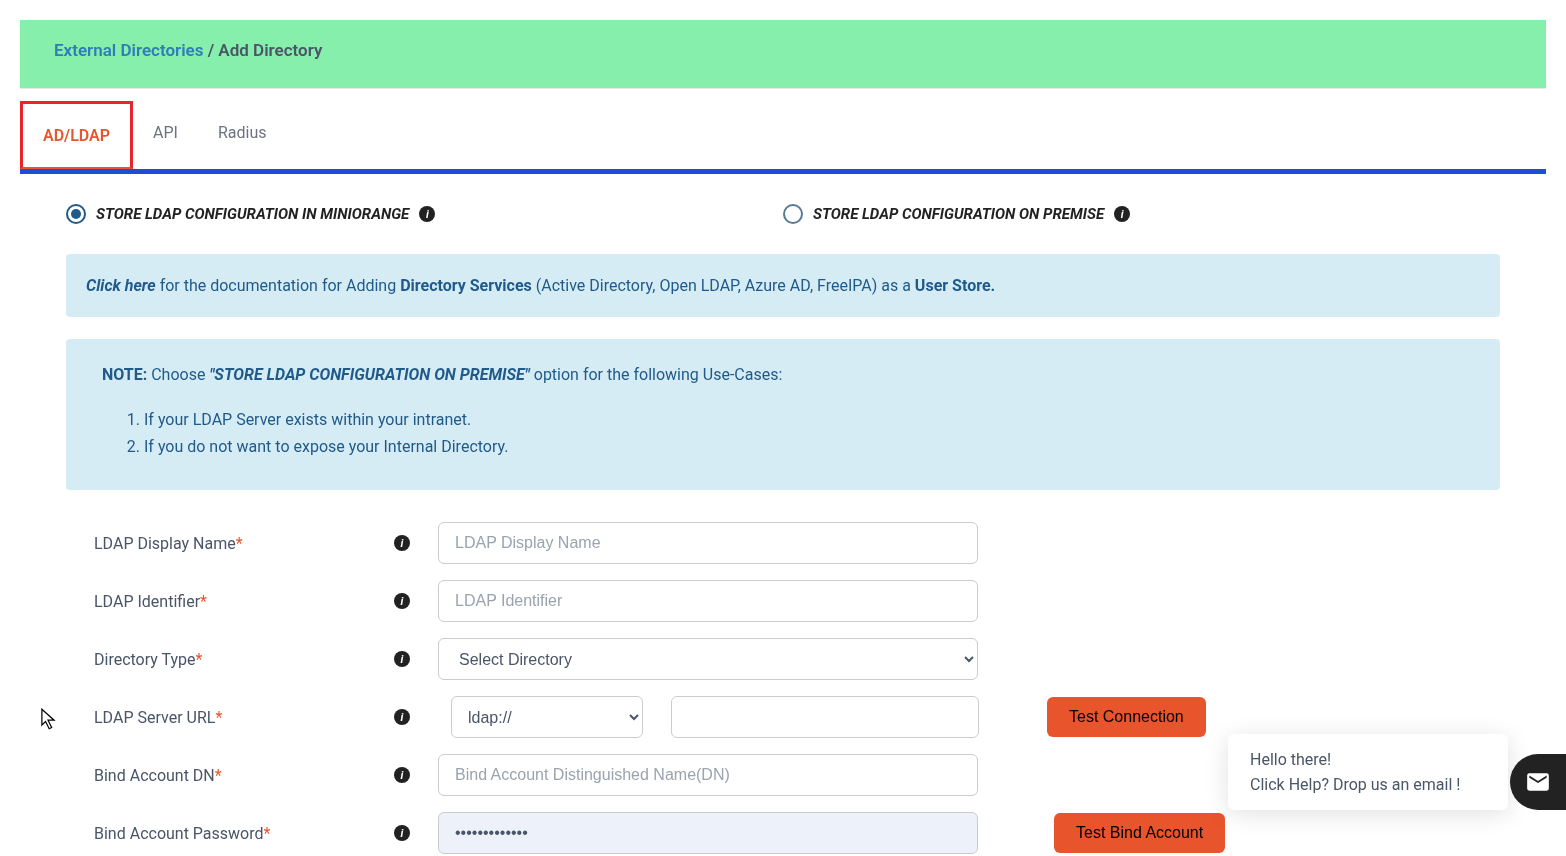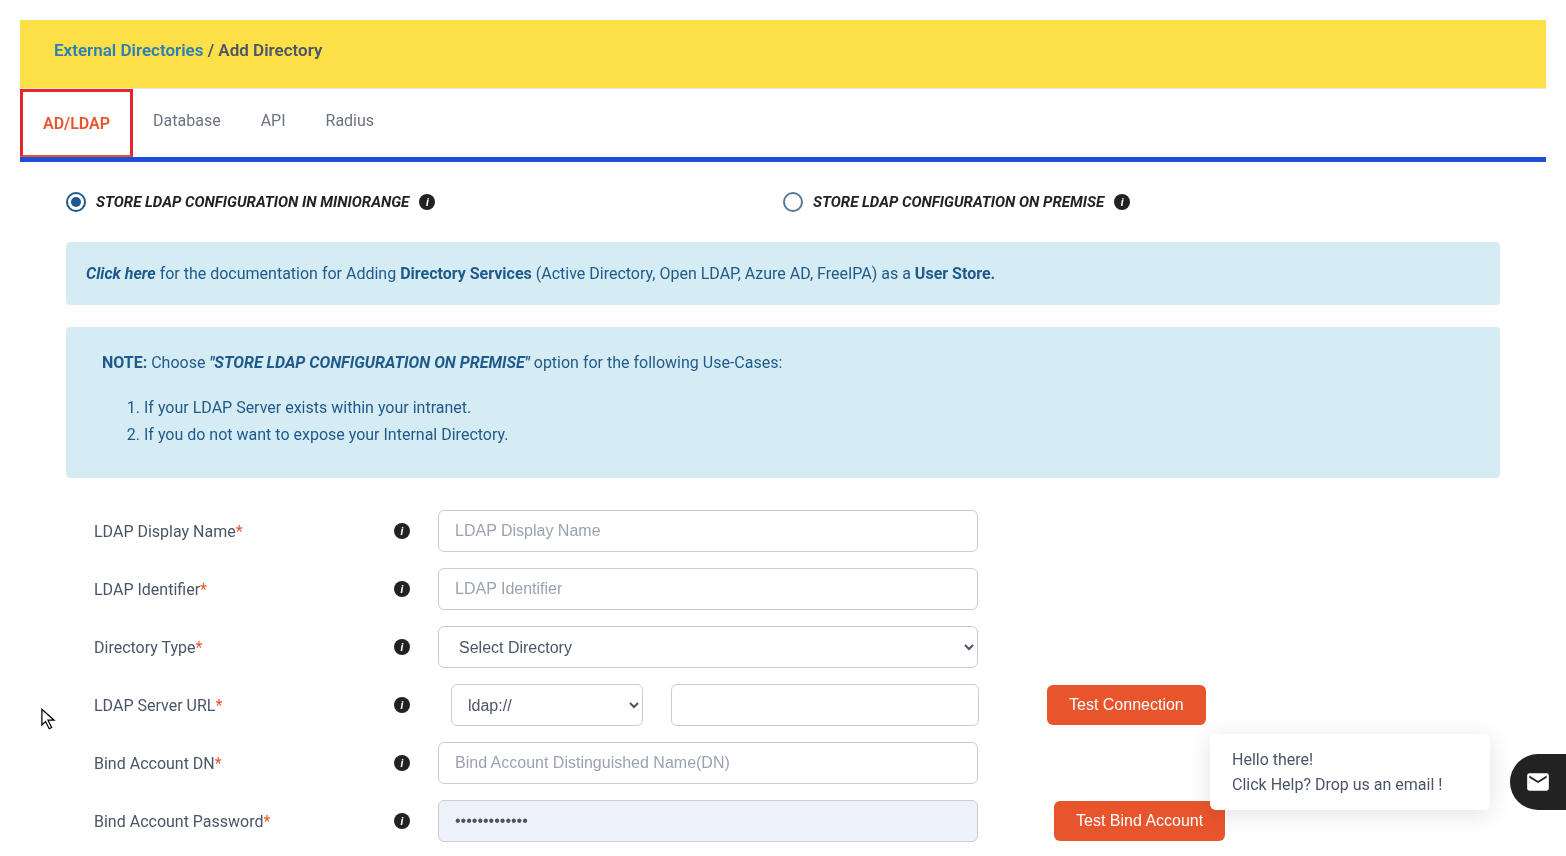--- a/index.html
+++ b/index.html
@@ -1,17 +1,17 @@
 <!DOCTYPE html>
 <html><head>
   <meta charset="utf-8">
   <style>
     * { box-sizing: border-box; margin: 0; padding: 0; }
     body { font-family: -apple-system, BlinkMacSystemFont, "Segoe UI", Roboto, sans-serif; background: #fff; color: #4a5568; }
-    .page-header { background: #fde047; padding: 20px 34px 28px; border-bottom: 1px solid #e8e8e8; margin: 20px 20px 0; }
+    .page-header { background: #86efac; padding: 20px 34px 28px; border-bottom: 1px solid #e8e8e8; margin: 20px 20px 12px; }
     .breadcrumb { font-size: 17px; font-weight: 600; }
     .breadcrumb-link { color: #2d7db8; }
     .breadcrumb-sep { color: #4a5568; }
     .breadcrumb-current { color: #4a5568; }
     .content-wrap { padding: 0 20px; }
     .tabs { display: flex; gap: 0; border-bottom: 5px solid #1d4ed8; }
     .tab { padding: 22px 20px; font-size: 16px; color: #6b7280; cursor: pointer; position: relative; }
     .tab.active { color: #e8552d; font-weight: 600; border: 3px solid #e8252d; border-bottom: 2px solid #e8552d; }
     .tab.active::after { content:""; position: absolute; left:0; right:0; bottom:-1px; height:2px; }
     .form-body { padding: 30px 46px 40px; }
@@ -32,43 +32,42 @@
     .form-grid { display: grid; grid-template-columns: 300px 44px 1fr; row-gap: 16px; align-items: center; padding-left: 28px; }
     .form-label { font-size: 16px; color: #4a5568; }
     .req { color: #e8552d; }
     .info-cell { display: flex; justify-content: flex-start; }
     .field-cell { display: flex; gap: 36px; align-items: center; }
     .text-input, .select-input { width: 540px; height: 42px; border: 1px solid #ccc; border-radius: 6px; padding: 0 16px; font-size: 16px; color: #4a5568; background: #fff; }
     .text-input::placeholder { color: #9aa3af; }
     .pw-input { background: #edf2fa; border-color: #ccc; }
     .select-small { width: 192px; height: 42px; border: 1px solid #ccc; border-radius: 6px; padding: 0 12px; font-size: 16px; color: #4a5568; background: #fff; }
     .text-input-short { width: 308px; height: 42px; border: 1px solid #ccc; border-radius: 6px; padding: 0 16px; font-size: 16px; }
-    .btn-orange { background: #e8552d; color: #ffffff; border: none; padding: 0 22px; height: 40px; border-radius: 6px; font-size: 16px; cursor: pointer; font-weight: 500; }
+    .btn-orange { background: #e8552d; color: #000000; border: none; padding: 0 22px; height: 40px; border-radius: 6px; font-size: 16px; cursor: pointer; font-weight: 500; }
     .url-row { display: flex; gap: 28px; align-items: center; width: 100%; padding-left: 13px; }
     .btn-gap { margin-left: 40px; }
-    .help-bubble { position: fixed; right: 76px; bottom: 46px; background: #fff; border-radius: 6px; box-shadow: 0 4px 24px rgba(0,0,0,0.12); padding: 16px 22px; width: 280px; font-size: 16px; color: #4a5568; }
+    .help-bubble { position: fixed; right: 58px; bottom: 46px; background: #fff; border-radius: 6px; box-shadow: 0 4px 24px rgba(0,0,0,0.12); padding: 16px 22px; width: 280px; font-size: 16px; color: #4a5568; }
     .help-line1 { margin-bottom: 6px; }
     .chat-fab { position: fixed; right: 0; bottom: 46px; width: 56px; height: 56px; background: #222; border-radius: 50% 0 0 50%; display: flex; align-items: center; justify-content: center; cursor: pointer; }
     .chat-fab svg { width: 26px; height: 26px; }
     .cursor-arrow { position: fixed; left: 40px; bottom: 122px; }
     .cursor-arrow svg { width: 16px; height: 22px; }
   </style>
 </head>
 <body>
 
 <div class="page-header">
   <div class="breadcrumb">
     <span class="breadcrumb-link">External Directories</span><span class="breadcrumb-sep"> / </span><span class="breadcrumb-current">Add Directory</span>
   </div>
 </div>
 
 <div class="content-wrap">
   <div class="tabs">
     <div class="tab active">AD/LDAP</div>
-    <div class="tab">Database</div>
     <div class="tab">API</div>
     <div class="tab">Radius</div>
   </div>
 
   <div class="form-body">
     <div class="radio-row">
       <div class="radio-option">
         <span class="radio-outer">
             <span class="radio-inner"></span>
           </span>

